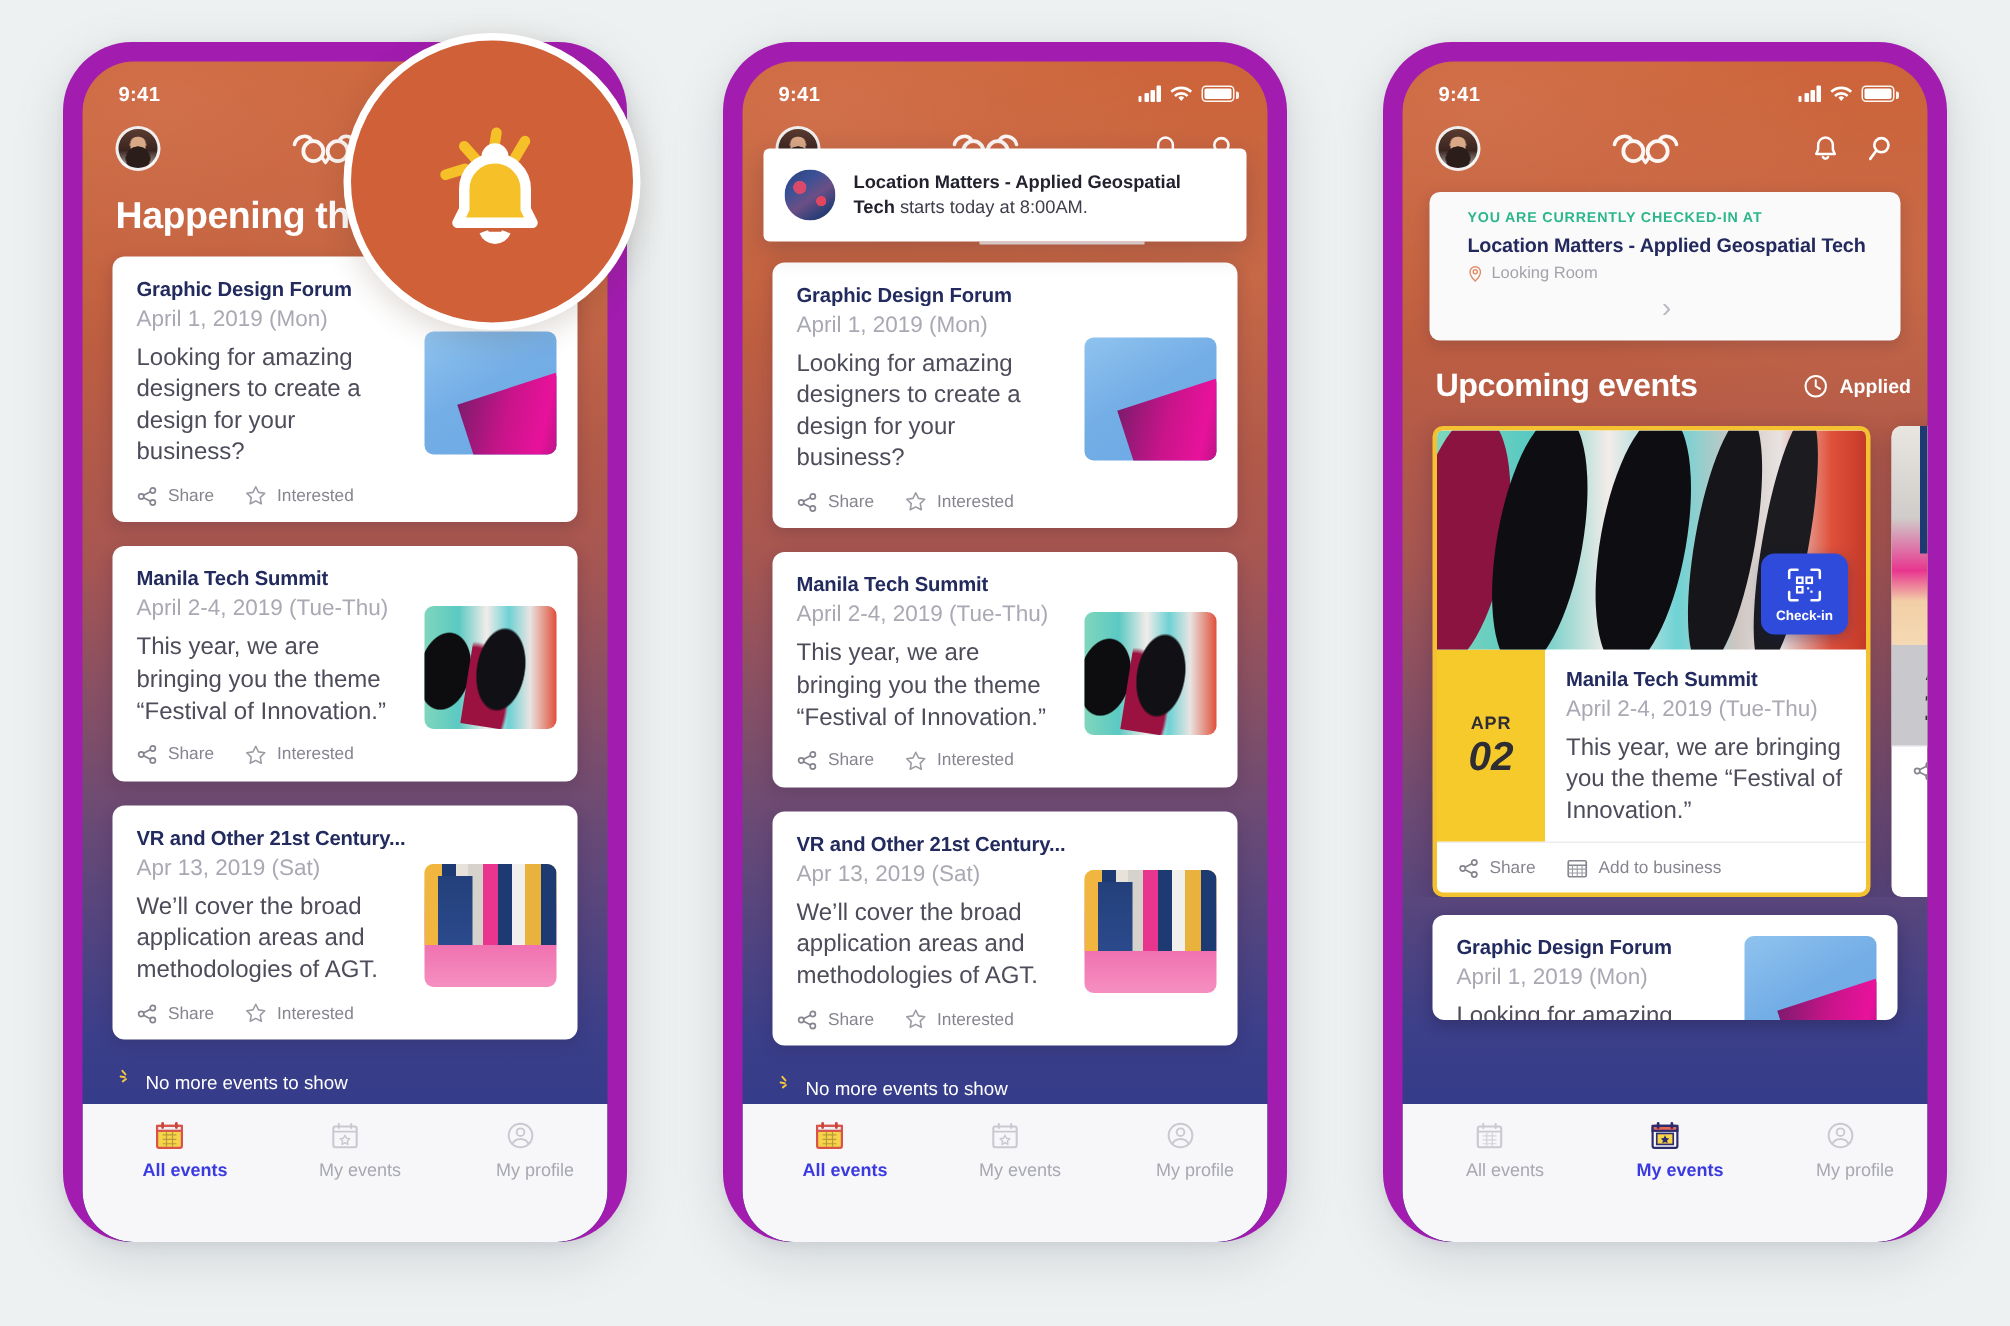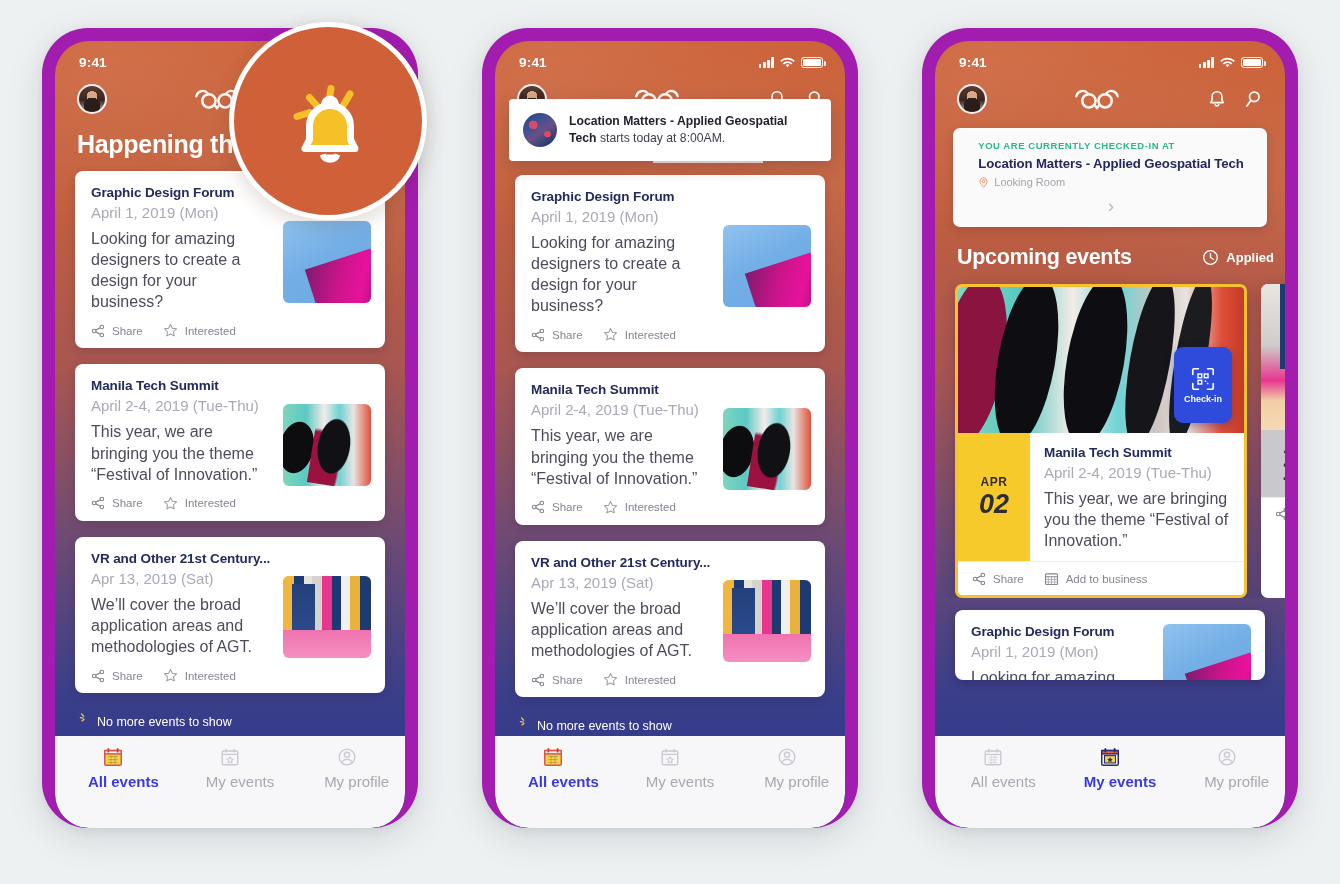--- a/index.html
+++ b/index.html
@@ -123,21 +123,21 @@
   .spark{width:12px;height:12px;margin-top:-3px;flex:0 0 auto;}
 
   
   .tabbar{
     position:absolute;left:0;right:0;bottom:0;z-index:6;
     height:82px;background:#f7f7f9;
     display:flex;align-items:flex-start;justify-content:space-around;
     padding-top:10px;border-radius:0 0 34px 34px;
   }
   .tab{display:flex;flex-direction:column;align-items:center;gap:5px;width:33%;}
-  .tab .tl{font-size:15px;color:#a8a8b2;margin-left:20px;}
+  .tab .tl{font-size:12px;color:#a8a8b2;margin-left:20px;}
   .tab.active .tl{color:#3b3ae0;font-weight:bold;}
 
   
   .notif{
     position:absolute;z-index:7;left:14px;right:14px;top:58px;
     background:#fff;border-radius:4px;
     box-shadow:0 6px 18px rgba(40,30,60,.22);
     display:flex;gap:12px;align-items:flex-start;
     padding:14px 14px 14px 14px;
   }
@@ -192,21 +192,21 @@
   .bc-hero{height:146px;position:relative;overflow:hidden;}
   .bc-hero.mts{background:linear-gradient(90deg,#7fd6bc 0%,#58c9c2 22%,#f3ece8 40%,#6fd3d5 56%,#cfc6c2 70%,#e8e3e1 80%,#e0503a 92%,#c43a28 100%);}
   .bc-hero.mts .blade{position:absolute;top:-8%;height:118%;border-radius:50%;}
   .bc-hero.mts .b1{left:-6%;width:22%;background:#8a1340;transform:rotate(10deg);}
   .bc-hero.mts .b2{left:14%;width:20%;background:#0e0e12;transform:rotate(10deg);}
   .bc-hero.mts .b3{left:38%;width:20%;background:#0e0e12;transform:rotate(10deg);}
   .bc-hero.mts .b4{left:60%;width:14%;background:#15151a;transform:rotate(10deg);}
   .bc-hero.mts .b5{left:76%;width:11%;background:#1b1b20;transform:rotate(10deg);}
   .checkin-btn{
     position:absolute;right:12px;bottom:10px;
-    width:58px;height:76px;border-radius:9px;background:#2f4bdb;
+    width:58px;height:54px;border-radius:9px;background:#2f4bdb;
     display:flex;flex-direction:column;align-items:center;justify-content:center;gap:2px;
     box-shadow:0 3px 9px rgba(20,30,90,.35);
   }
   .checkin-btn .lbl{color:#fff;font-size:9px;font-weight:bold;}
   .bc-body{display:flex;}
   .bc-date{
     width:72px;flex:0 0 auto;background:#f7ca2c;
     display:flex;flex-direction:column;align-items:center;justify-content:center;
     padding:12px 0;color:#2d2d33;
   }

